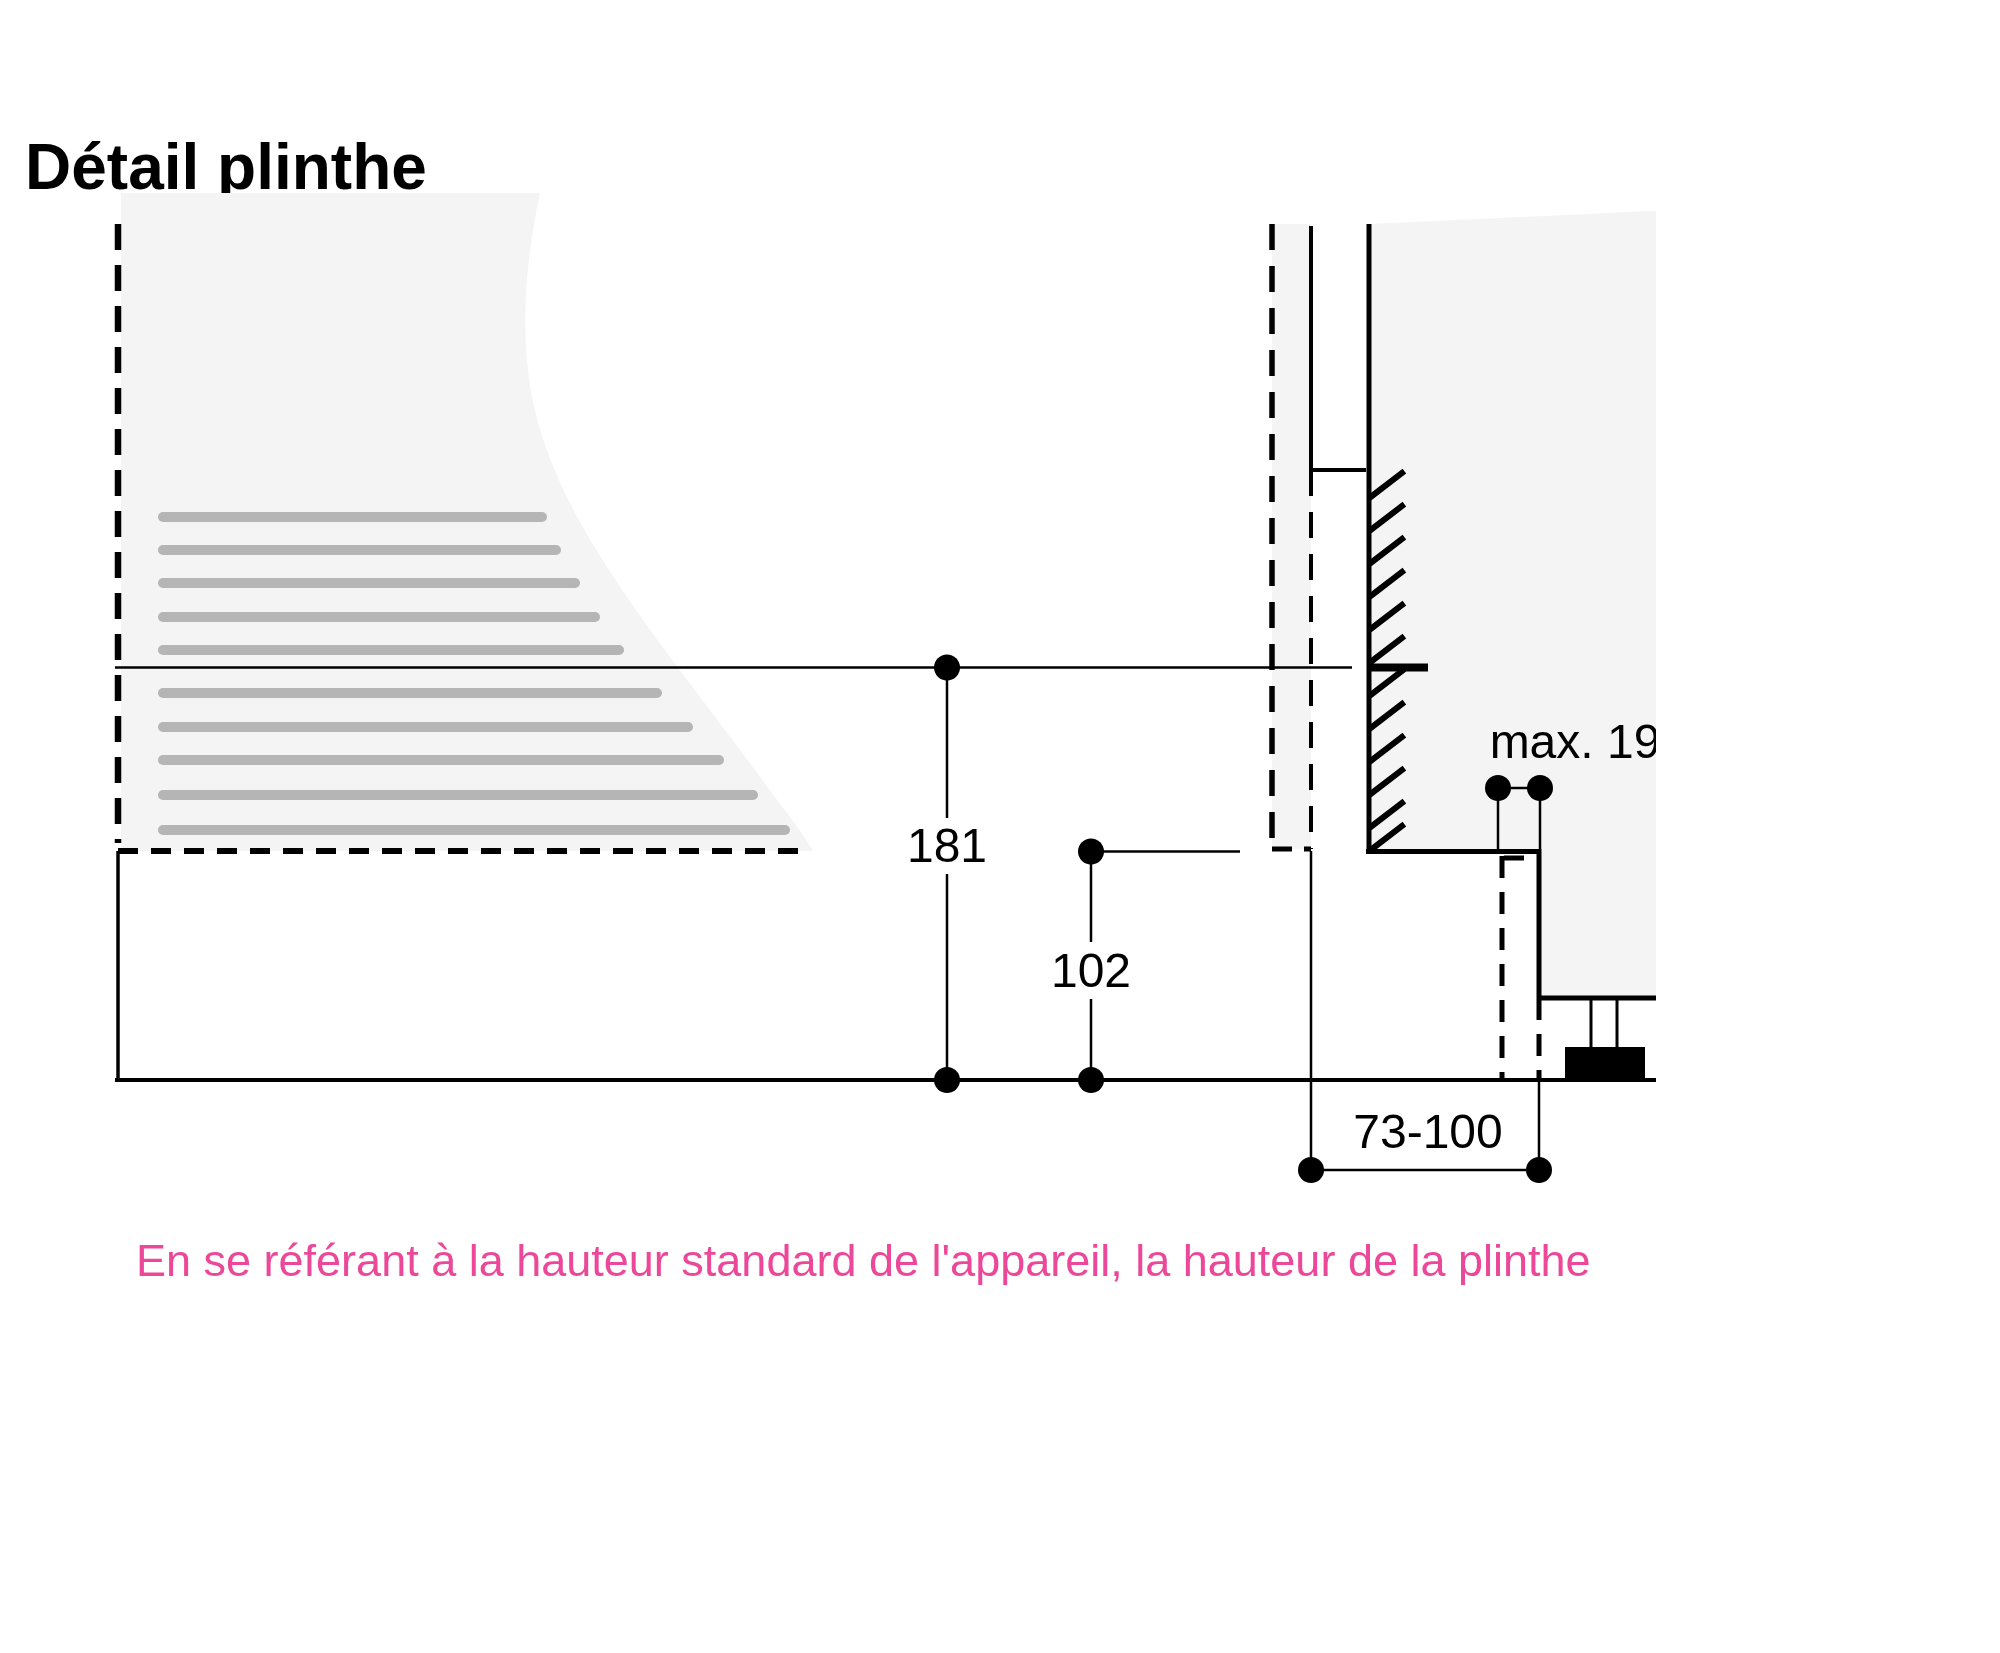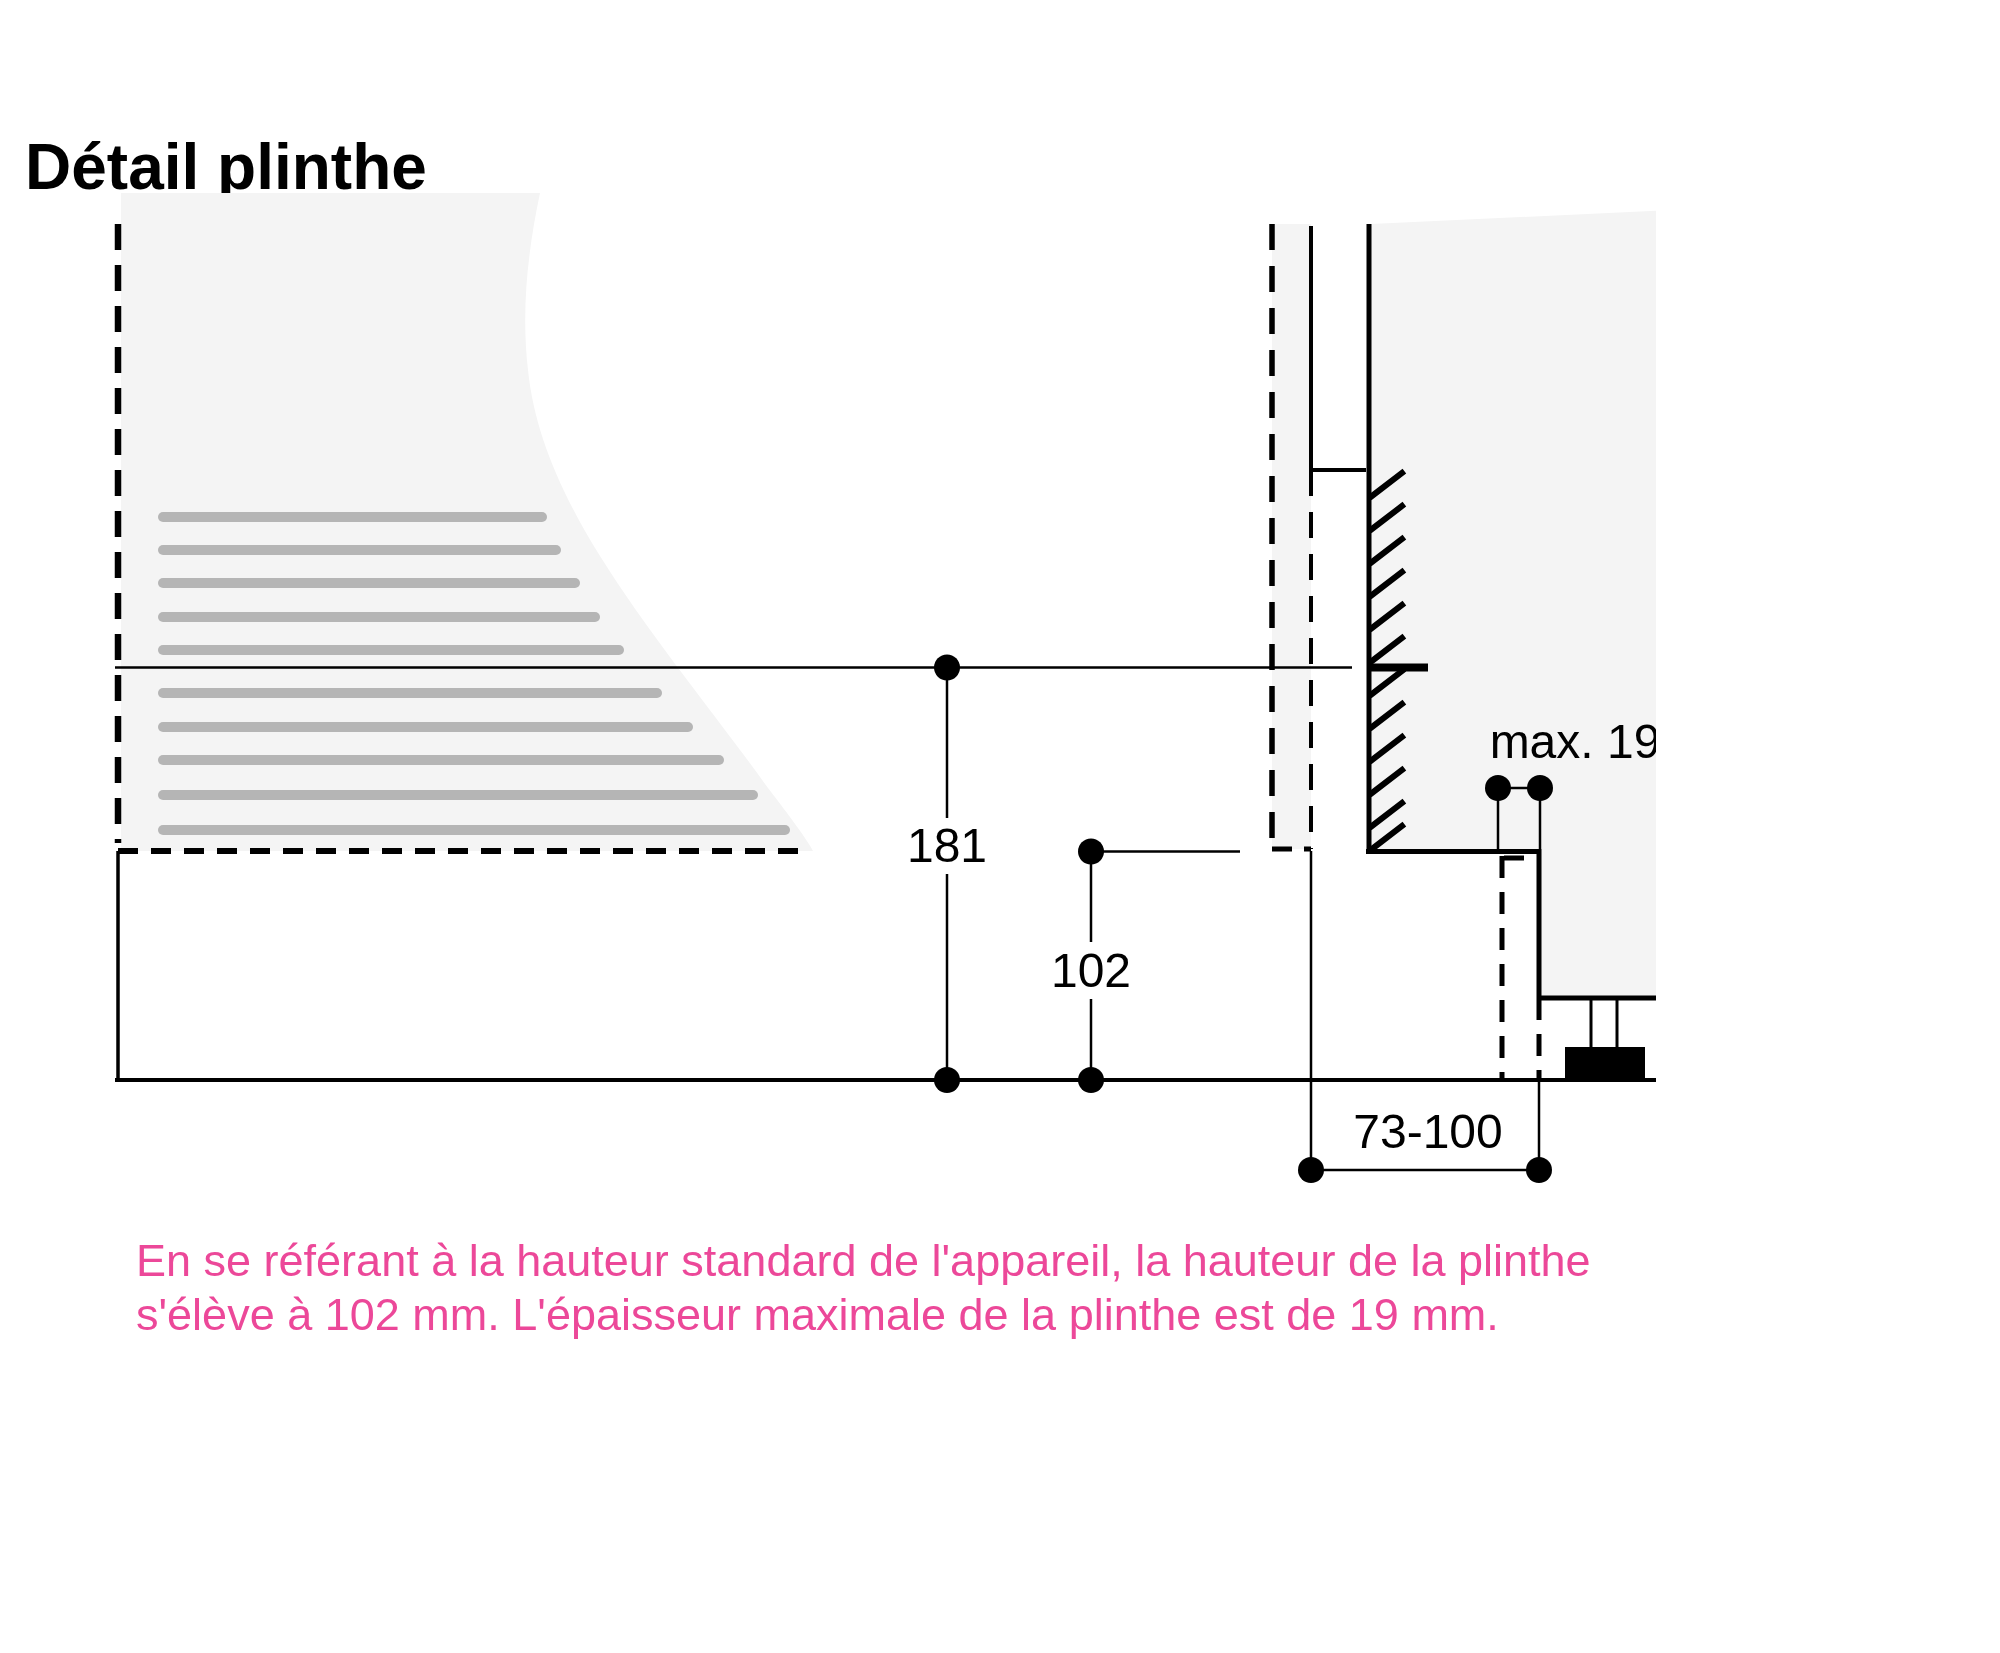--- a/index.html
+++ b/index.html
@@ -158,15 +158,15 @@
     <g>
       <circle cx="1498" cy="788" r="13" fill="#000"></circle>
       <circle cx="1540" cy="788" r="13" fill="#000"></circle>
       <line x1="1498" y1="788" x2="1540" y2="788" stroke="#000" stroke-width="2.5"></line>
       <line x1="1498" y1="788" x2="1498" y2="849" stroke="#000" stroke-width="2.5"></line>
       <line x1="1540" y1="788" x2="1540" y2="849" stroke="#000" stroke-width="2.5"></line>
       <text x="1575" y="758" text-anchor="middle">max. 19</text>
     </g>
   </svg>
 
-  <p class="caption"><span>En se référant à la hauteur standard de l'appareil, la hauteur de la plinthe</span><br><span>s'élève à 102 mm. L'épaisseur maximale de la plinthe est de 19 mm.</span></p>
+  <p class="caption"><span>En se référant à la hauteur standard de l'appareil, la hauteur de la plinthe</span><br></p>
 
 </div>
 
 </body></html>

